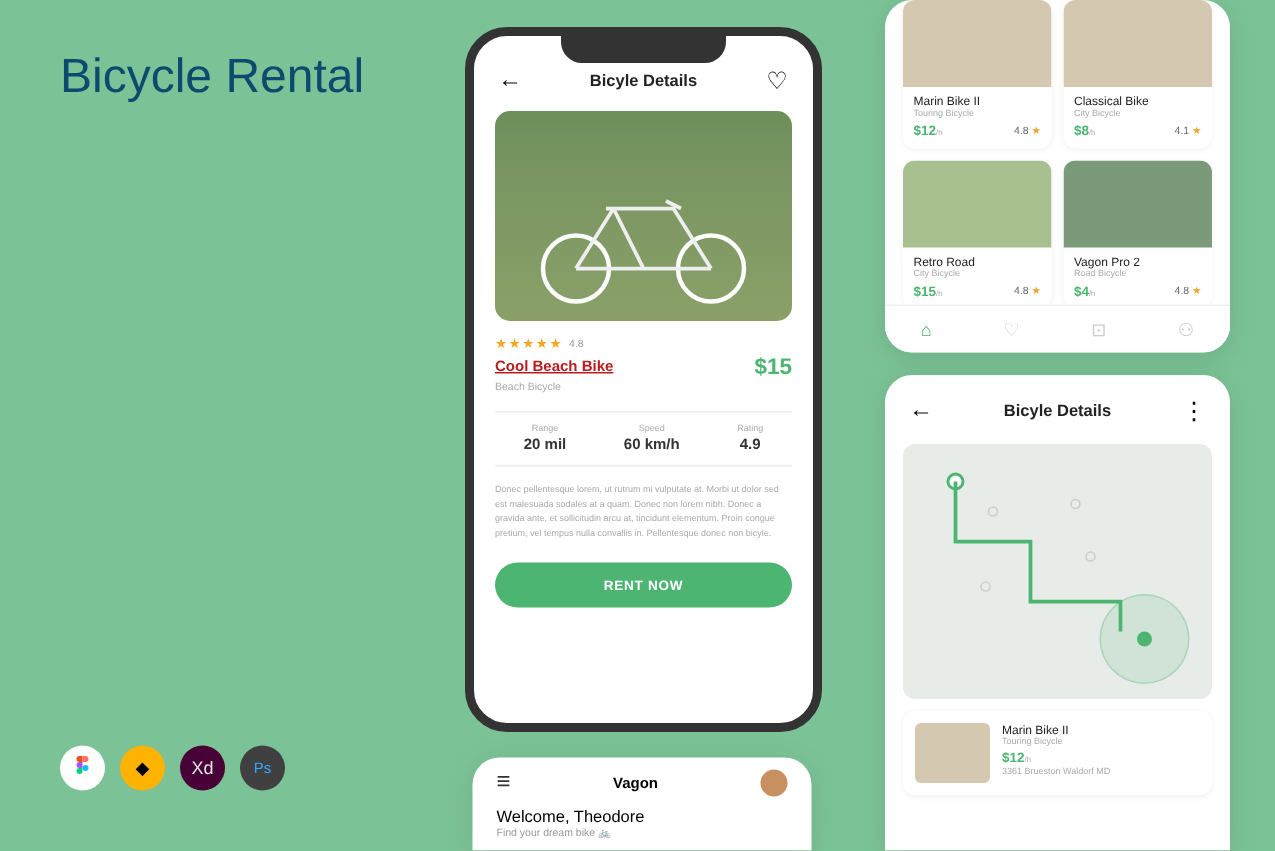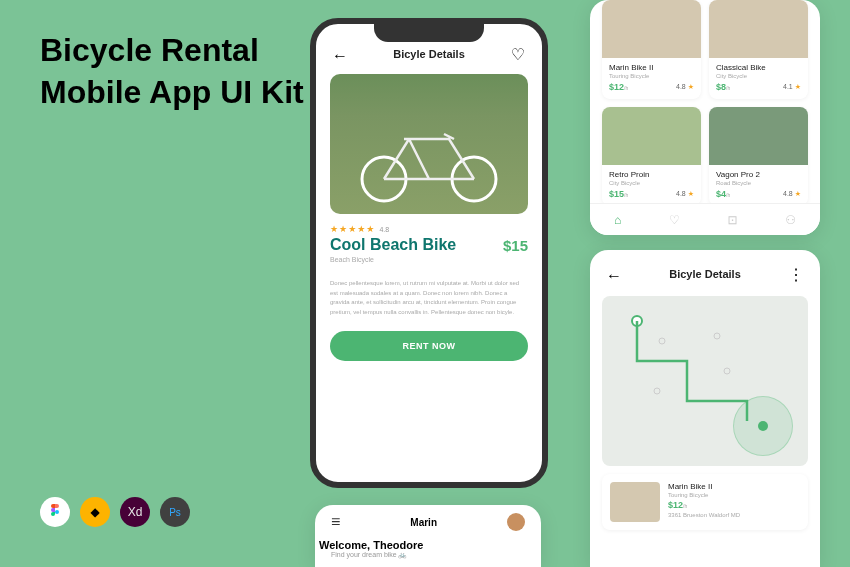--- a/index.html
+++ b/index.html
@@ -1,17 +1,17 @@
 <!DOCTYPE html>
 <html><head>
 <meta charset="utf-8">
 <style>
 * { margin: 0; padding: 0; box-sizing: border-box; font-family: -apple-system, BlinkMacSystemFont, 'Segoe UI', Arial, sans-serif; }
 body { width: 850px; height: 567px; background: #7bc396; overflow: hidden; position: relative; }
-.title { position: absolute; top: 30px; left: 40px; color: #000000; font-size: 32px; font-weight: 700; line-height: 1.3; }
+.title { position: absolute; top: 30px; left: 40px; color: #0c4a6e; font-size: 32px; font-weight: 400; line-height: 1.3; }
 .tools { position: absolute; bottom: 40px; left: 40px; display: flex; gap: 10px; }
 .tool-icon { width: 30px; height: 30px; border-radius: 50%; background: #fff; display: flex; align-items: center; justify-content: center; font-size: 12px; }
 .tool-icon.figma { background: #fff; }
 .tool-icon.sketch { background: #fdb300; }
 .tool-icon.xd { background: #470137; color: #e5e5e5; }
 .tool-icon.ps { background: #404040; color: #31a8ff; font-size: 10px; }
 
 .phone { position: absolute; background: #fff; border-radius: 28px; border: 6px solid #333; overflow: hidden; }
 .phone-main { left: 310px; top: 18px; width: 238px; height: 470px; }
 .phone-main::before { content: ''; position: absolute; top: 0; left: 50%; transform: translateX(-50%); width: 110px; height: 18px; background: #333; border-radius: 0 0 14px 14px; z-index: 10; }
@@ -26,21 +26,21 @@
 .icon-btn { width: 20px; height: 20px; display: flex; align-items: center; justify-content: center; cursor: pointer; }
 
 .bike-img { margin: 0 14px; height: 140px; background: linear-gradient(#6b8f5a 0%, #7a9562 30%, #8aa068 100%); border-radius: 10px; position: relative; overflow: hidden; }
 .bike-svg { position: absolute; bottom: 10px; left: 50%; transform: translateX(-50%); }
 
 .rating-row { padding: 10px 14px 2px; display: flex; align-items: center; gap: 1px; }
 .star { color: #f5a623; font-size: 9px; }
 .rating-num { font-size: 7px; color: #999; margin-left: 4px; }
 
 .name-row { display: flex; justify-content: space-between; align-items: center; padding: 0 14px; }
-.bike-name { font-size: 16px; font-weight: 700; color: #0f766e; }
+.bike-name { font-size: 10px; font-weight: 700; color: #b91c1c; text-decoration: underline; }
 .bike-price { font-size: 15px; font-weight: 700; color: #4cb572; }
 .bike-cat { font-size: 7px; color: #aaa; padding: 2px 14px 8px; }
 
 .specs { display: flex; justify-content: space-around; margin: 4px 14px; padding: 8px 0; border-top: 1px solid #eee; border-bottom: 1px solid #eee; }
 .spec { text-align: center; }
 .spec-label { font-size: 6px; color: #aaa; }
 .spec-val { font-size: 10px; font-weight: 600; color: #333; margin-top: 2px; }
 
 .desc { font-size: 6px; color: #aaa; line-height: 1.6; padding: 8px 14px; }
 .rent-btn { margin: 6px 14px; background: #4cb572; color: #fff; text-align: center; padding: 10px; border-radius: 20px; font-size: 9px; font-weight: 600; letter-spacing: 0.5px; }
@@ -58,38 +58,37 @@
 .card-rating .star { font-size: 7px; }
 
 .bottom-nav { position: absolute; bottom: 0; left: 0; right: 0; height: 32px; background: #fff; display: flex; justify-content: space-around; align-items: center; border-top: 1px solid #f0f0f0; }
 .nav-icon { font-size: 12px; color: #ccc; }
 .nav-icon.active { color: #4cb572; }
 
 .home-hdr { display: flex; justify-content: space-between; align-items: center; padding: 8px 16px 4px; }
 .home-menu { font-size: 16px; color: #333; }
 .home-title { font-size: 10px; font-weight: 600; }
 .avatar { width: 18px; height: 18px; border-radius: 50%; background: #c89060; }
-.welcome { padding: 4px 4px 0; font-size: 11px; font-weight: 700; }
+.welcome { padding: 4px 16px 0; font-size: 11px; font-weight: 400; }
 .welcome-sub { padding: 0 16px; font-size: 7px; color: #999; }
 
 .map-hdr { display: flex; justify-content: space-between; align-items: center; padding: 14px 14px 8px; }
 .map-canvas { margin: 4px 12px; height: 170px; background: #e8ece8; border-radius: 8px; position: relative; }
 .route { position: absolute; top: 15px; left: 25px; width: 140px; height: 120px; }
 .dest-circle { position: absolute; bottom: 10px; right: 15px; width: 60px; height: 60px; border-radius: 50%; background: rgba(76,181,114,0.15); border: 1px solid rgba(76,181,114,0.3); }
 .map-card { margin: 8px 12px 0; background: #fff; border-radius: 8px; padding: 8px; display: flex; gap: 8px; box-shadow: 0 1px 4px rgba(0,0,0,0.06); }
 .map-card-img { width: 50px; height: 40px; background: #d4c8b0; border-radius: 4px; }
 .map-card-info { flex: 1; }
 .addr { font-size: 6px; color: #aaa; margin-top: 2px; }
 </style>
 </head>
 <body>
 
 <div class="title">
   <div>Bicycle Rental</div>
-  <div>Mobile App UI Kit</div>
 </div>
 
 <div class="tools">
   <div class="tool-icon figma">
       <svg width="12" height="16" viewBox="0 0 12 16">
         <circle cx="8" cy="8" r="2" fill="#1abcfe"></circle>
         <path d="M4 0h2v4H4a2 2 0 010-4z" fill="#f24e1e"></path>
         <path d="M6 0h2a2 2 0 010 4H6z" fill="#ff7262"></path>
         <path d="M4 4h2v4H4a2 2 0 010-4z" fill="#a259ff"></path>
         <path d="M4 8h2v2a2 2 0 11-2-2z" fill="#0acf83"></path>
@@ -119,20 +118,34 @@
       <span class="star">★</span>
       <span class="star">★</span>
       <span class="star">★</span>
     <span class="rating-num">4.8</span>
   </div>
   <div class="name-row">
     <div class="bike-name">Cool Beach Bike</div>
     <div class="bike-price">$15</div>
   </div>
   <div class="bike-cat">Beach Bicycle</div>
+  <div class="specs">
+    <div class="spec">
+        <div class="spec-label">Range</div>
+        <div class="spec-val">20 mil</div>
+      </div>
+    <div class="spec">
+        <div class="spec-label">Speed</div>
+        <div class="spec-val">60 km/h</div>
+      </div>
+    <div class="spec">
+        <div class="spec-label">Rating</div>
+        <div class="spec-val">4.9</div>
+      </div>
+  </div>
   <div class="desc">Donec pellentesque lorem, ut rutrum mi vulputate at. Morbi ut dolor sed est malesuada sodales at a quam. Donec non lorem nibh. Donec a gravida ante, et sollicitudin arcu at, tincidunt elementum. Proin congue pretium, vel tempus nulla convallis in. Pellentesque donec non bicyle.</div>
   <div class="rent-btn">RENT NOW</div>
 </div>
 
 <div class="screen-partial screen-catalog">
   <div class="catalog-grid">
     <div class="card">
         <div class="card-img"></div>
         <div class="card-body">
           <div class="card-name">Marin Bike II</div>
@@ -150,21 +163,21 @@
           <div class="card-cat">City Bicycle</div>
           <div class="card-foot">
             <div class="card-price"><span>$8</span><small>/h</small></div>
             <div class="card-rating"><span>4.1</span> <span class="star">★</span></div>
           </div>
         </div>
       </div>
     <div class="card">
         <div class="card-img" style="background:#a8c090"></div>
         <div class="card-body">
-          <div class="card-name">Retro Proin</div>
+          <div class="card-name">Retro Road</div>
           <div class="card-cat">City Bicycle</div>
           <div class="card-foot">
             <div class="card-price"><span>$15</span><small>/h</small></div>
             <div class="card-rating"><span>4.8</span> <span class="star">★</span></div>
           </div>
         </div>
       </div>
     <div class="card">
         <div class="card-img" style="background:#7a9a7a"></div>
         <div class="card-body">
@@ -181,21 +194,21 @@
     <div class="nav-icon active">⌂</div>
     <div class="nav-icon">♡</div>
     <div class="nav-icon">⊡</div>
     <div class="nav-icon">⚇</div>
   </div>
 </div>
 
 <div class="screen-partial screen-home">
   <div class="home-hdr">
     <div class="home-menu">≡</div>
-    <div class="home-title">Marin</div>
+    <div class="home-title">Vagon</div>
     <div class="avatar"></div>
   </div>
   <div class="welcome">Welcome, Theodore</div>
   <div class="welcome-sub">Find your dream bike 🚲</div>
 </div>
 
 <div class="screen-partial screen-map">
   <div class="map-hdr">
     <div class="icon-btn">←</div>
     <div class="header-title">Bicyle Details</div>

